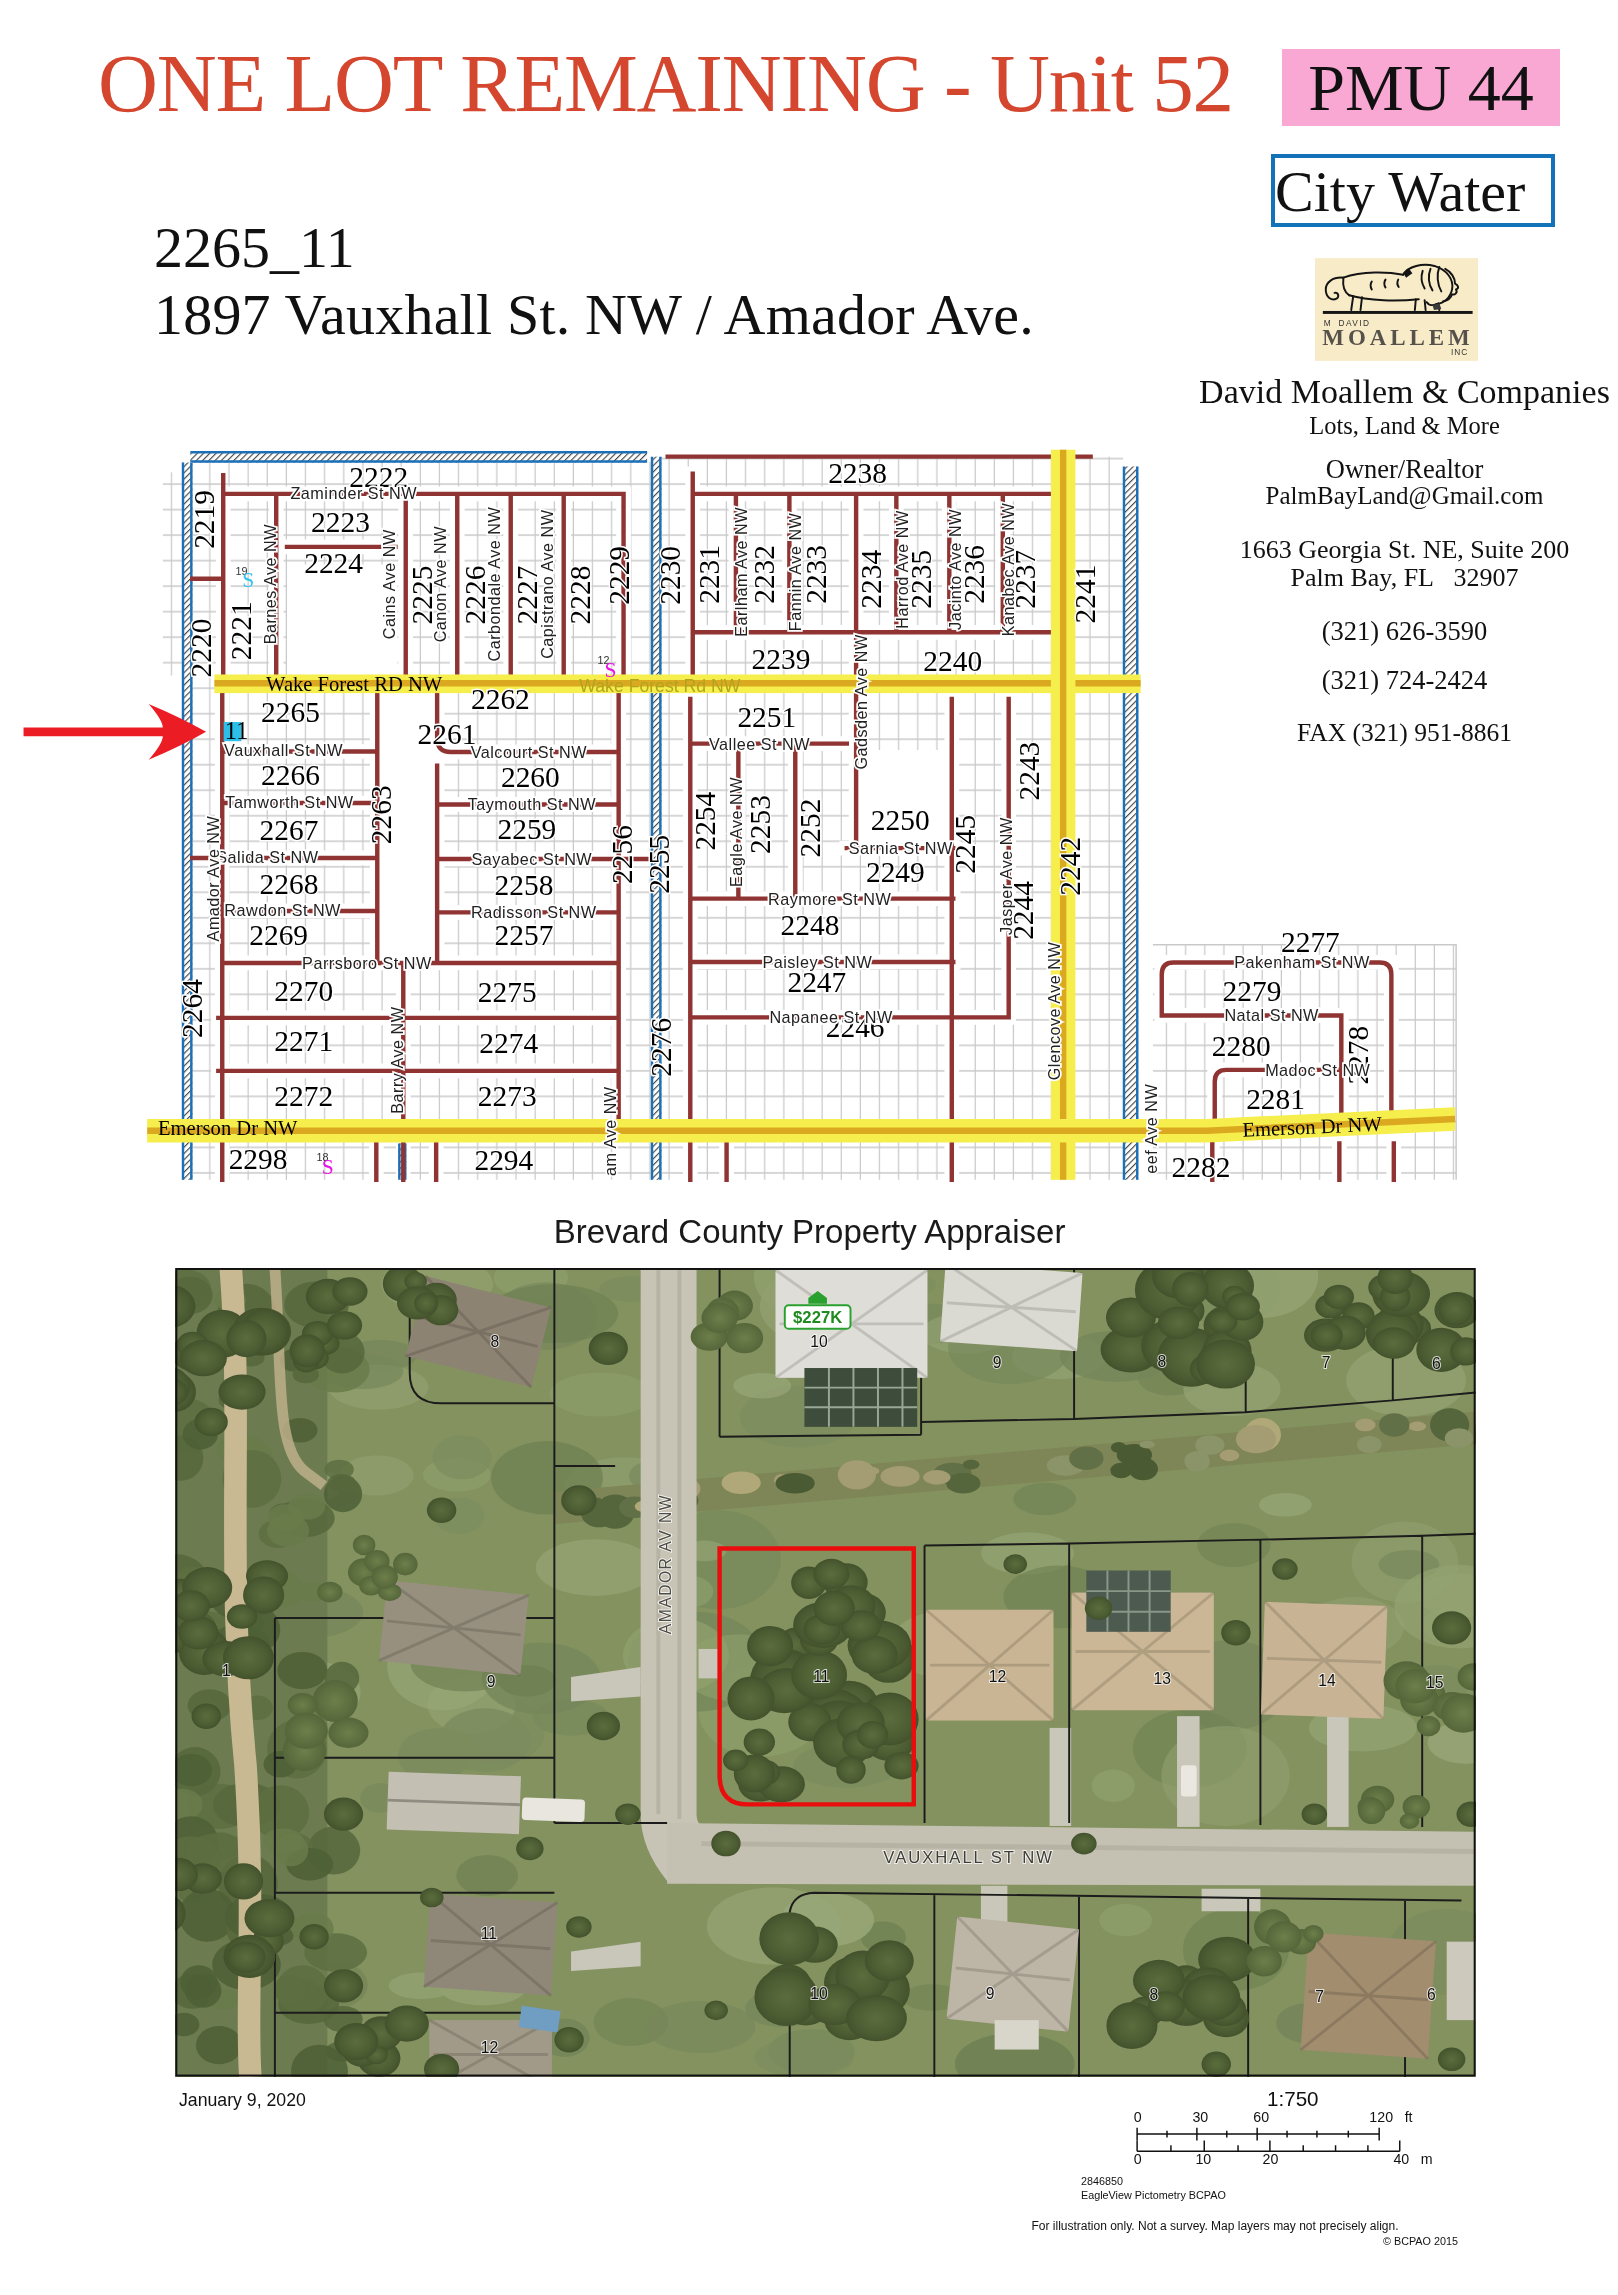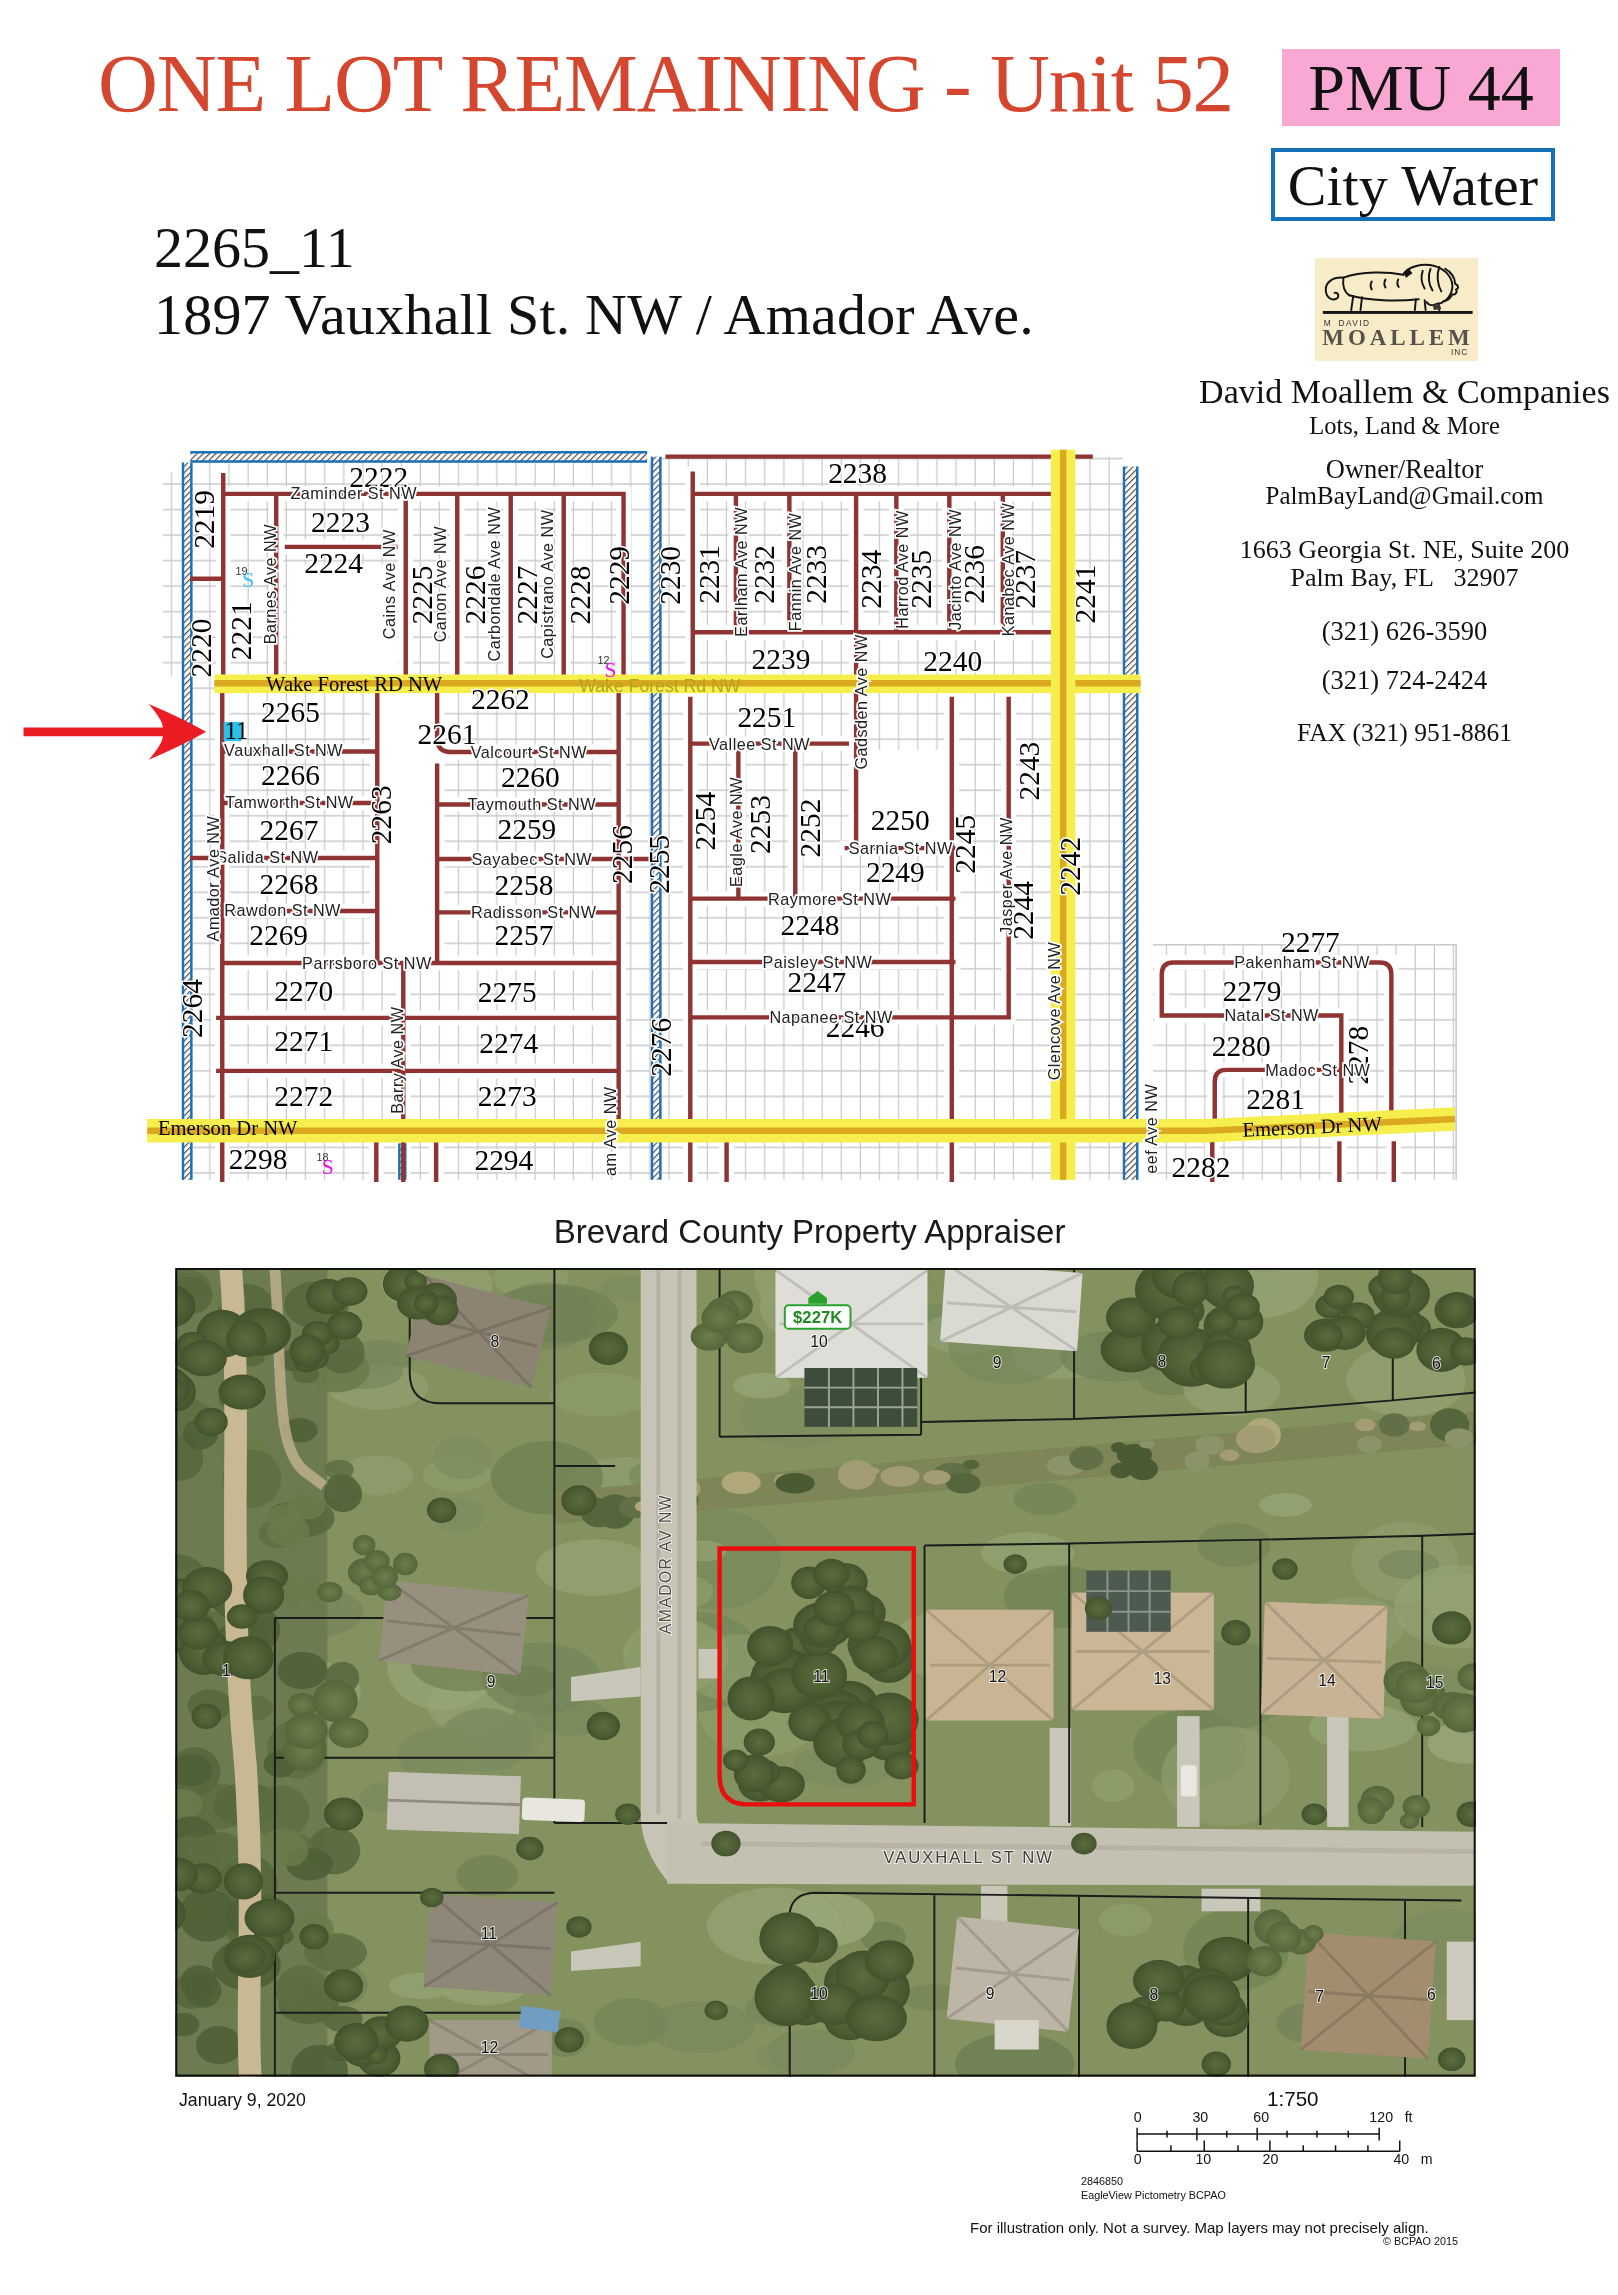--- a/index.html
+++ b/index.html
@@ -9,21 +9,21 @@
 .san{font-family:"Liberation Sans",sans-serif;}
 </style>
 </head>
 <body>
 <div id="page">
 
 <div class="abs ser" style="left:98px;top:35px;width:1177px;font-size:83px;color:#d5462f;white-space:nowrap;letter-spacing:-1.2px;">ONE LOT REMAINING - Unit 52</div>
 
 <div class="abs ser" style="left:1282px;top:49px;width:278px;height:77px;background:#f9a8d4;color:#111;font-size:66px;text-align:center;line-height:78px;">PMU 44</div>
 
-<div class="abs ser" style="left:1271px;top:148px;width:276px;height:65px;border:4.4px solid #1472b8;color:#111;font-size:58px;text-align:center;line-height:67px;">City Water</div>
+<div class="abs ser" style="left:1271px;top:154px;width:276px;height:65px;border:4.4px solid #1472b8;color:#111;font-size:58px;line-height:67px;">City Water</div>
 
 <div class="abs ser" style="left:154px;top:214px;font-size:58px;color:#111;">2265_11</div>
 
 <div class="abs ser" style="left:154px;top:281px;font-size:58px;color:#111;letter-spacing:0.2px;">1897 Vauxhall St. NW / Amador Ave.</div>
 
 
 <svg class="abs" style="left:1315px;top:258px;" width="163" height="103" viewBox="0 0 333 210">
 <rect x="0" y="0" width="333" height="210" fill="#f8ecc8"></rect>
 <g stroke="#141414" stroke-width="4" fill="none" stroke-linejoin="round" stroke-linecap="round">
 <path d="M58 40 C36 38 22 50 22 64 C22 80 34 88 44 83 C50 79 48 70 40 71"></path>
@@ -969,17 +969,17 @@
         <text x="618" y="112">m</text>
 </g>
 <g stroke="#111" stroke-width="3" fill="none">
 <path d="M39 38 V64 M39 51 H533 M100 44 V58 M161 38 V64 M222 44 V58 M284 38 V64 M345 44 V58 M406 44 V58 M470 44 V58 M533 38 V64"></path>
 <path d="M39 64 V86 M108 74 V86 M176 64 V86 M245 74 V86 M310 64 V86 M378 74 V86 M444 74 V86 M510 74 V86 M575 64 V86 M39 86 H575"></path>
 </g>
 </svg>
 
 <div class="abs san" style="left:1081px;top:2174px;font-size:10.8px;color:#111;line-height:14.2px;">2846850<br>EagleView Pictometry BCPAO</div>
 
-<div class="abs san" style="left:970px;top:2219px;width:490px;text-align:left;font-size:15px;color:#111;">For illustration only. Not a survey. Map layers may not precisely align.</div>
+<div class="abs san" style="left:970px;top:2219px;width:490px;text-align:center;font-size:12px;color:#111;">For illustration only. Not a survey. Map layers may not precisely align.</div>
 
 <div class="abs san" style="left:968px;top:2235px;width:490px;text-align:right;font-size:10.8px;color:#111;">© BCPAO 2015</div>
 </div>
 
 
 </body></html>

